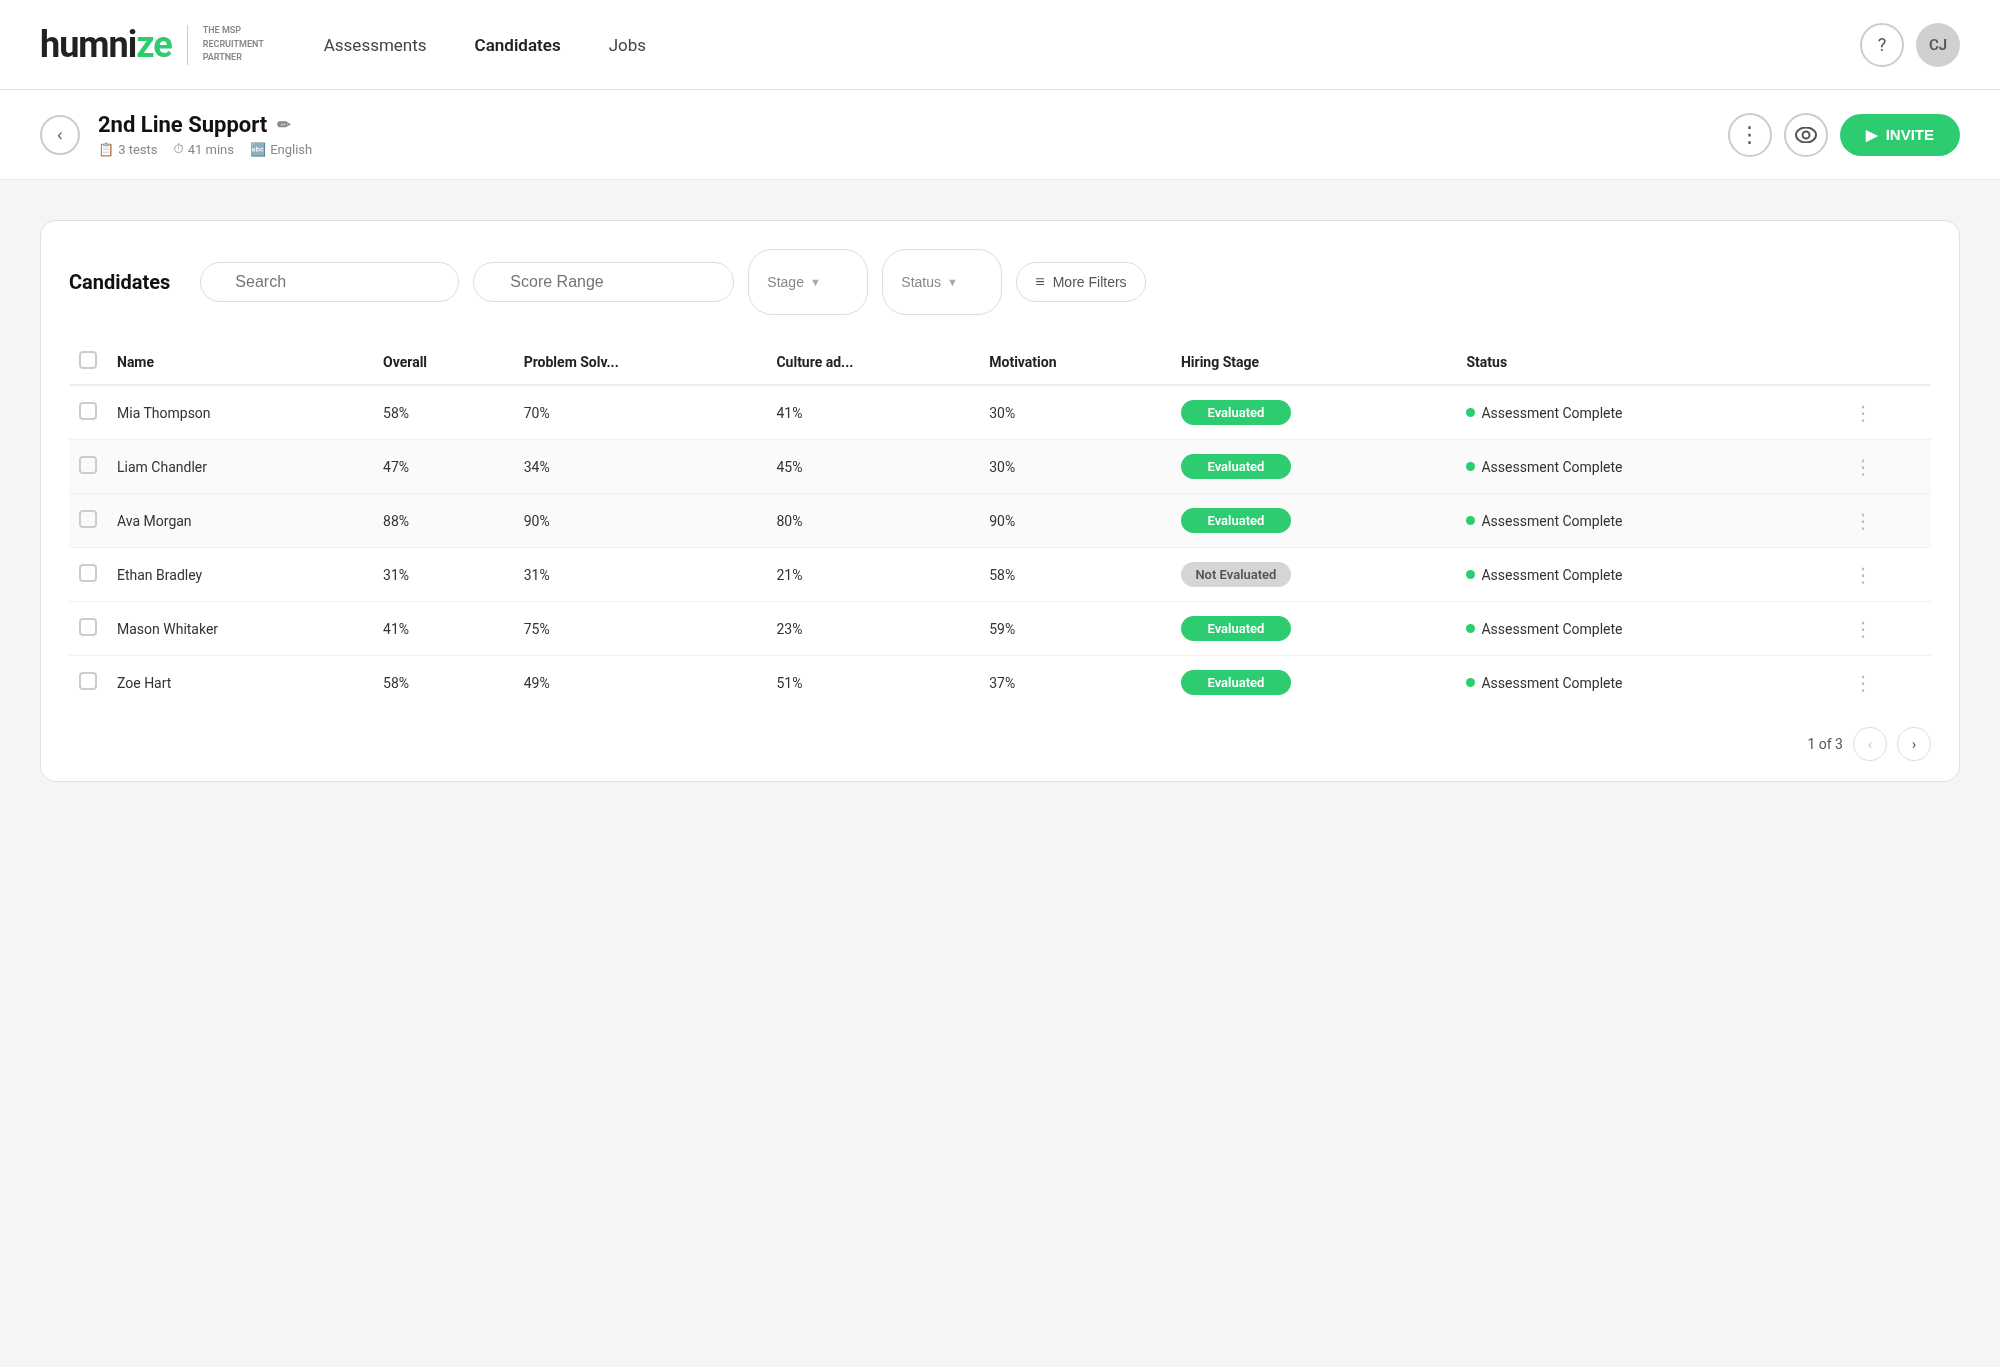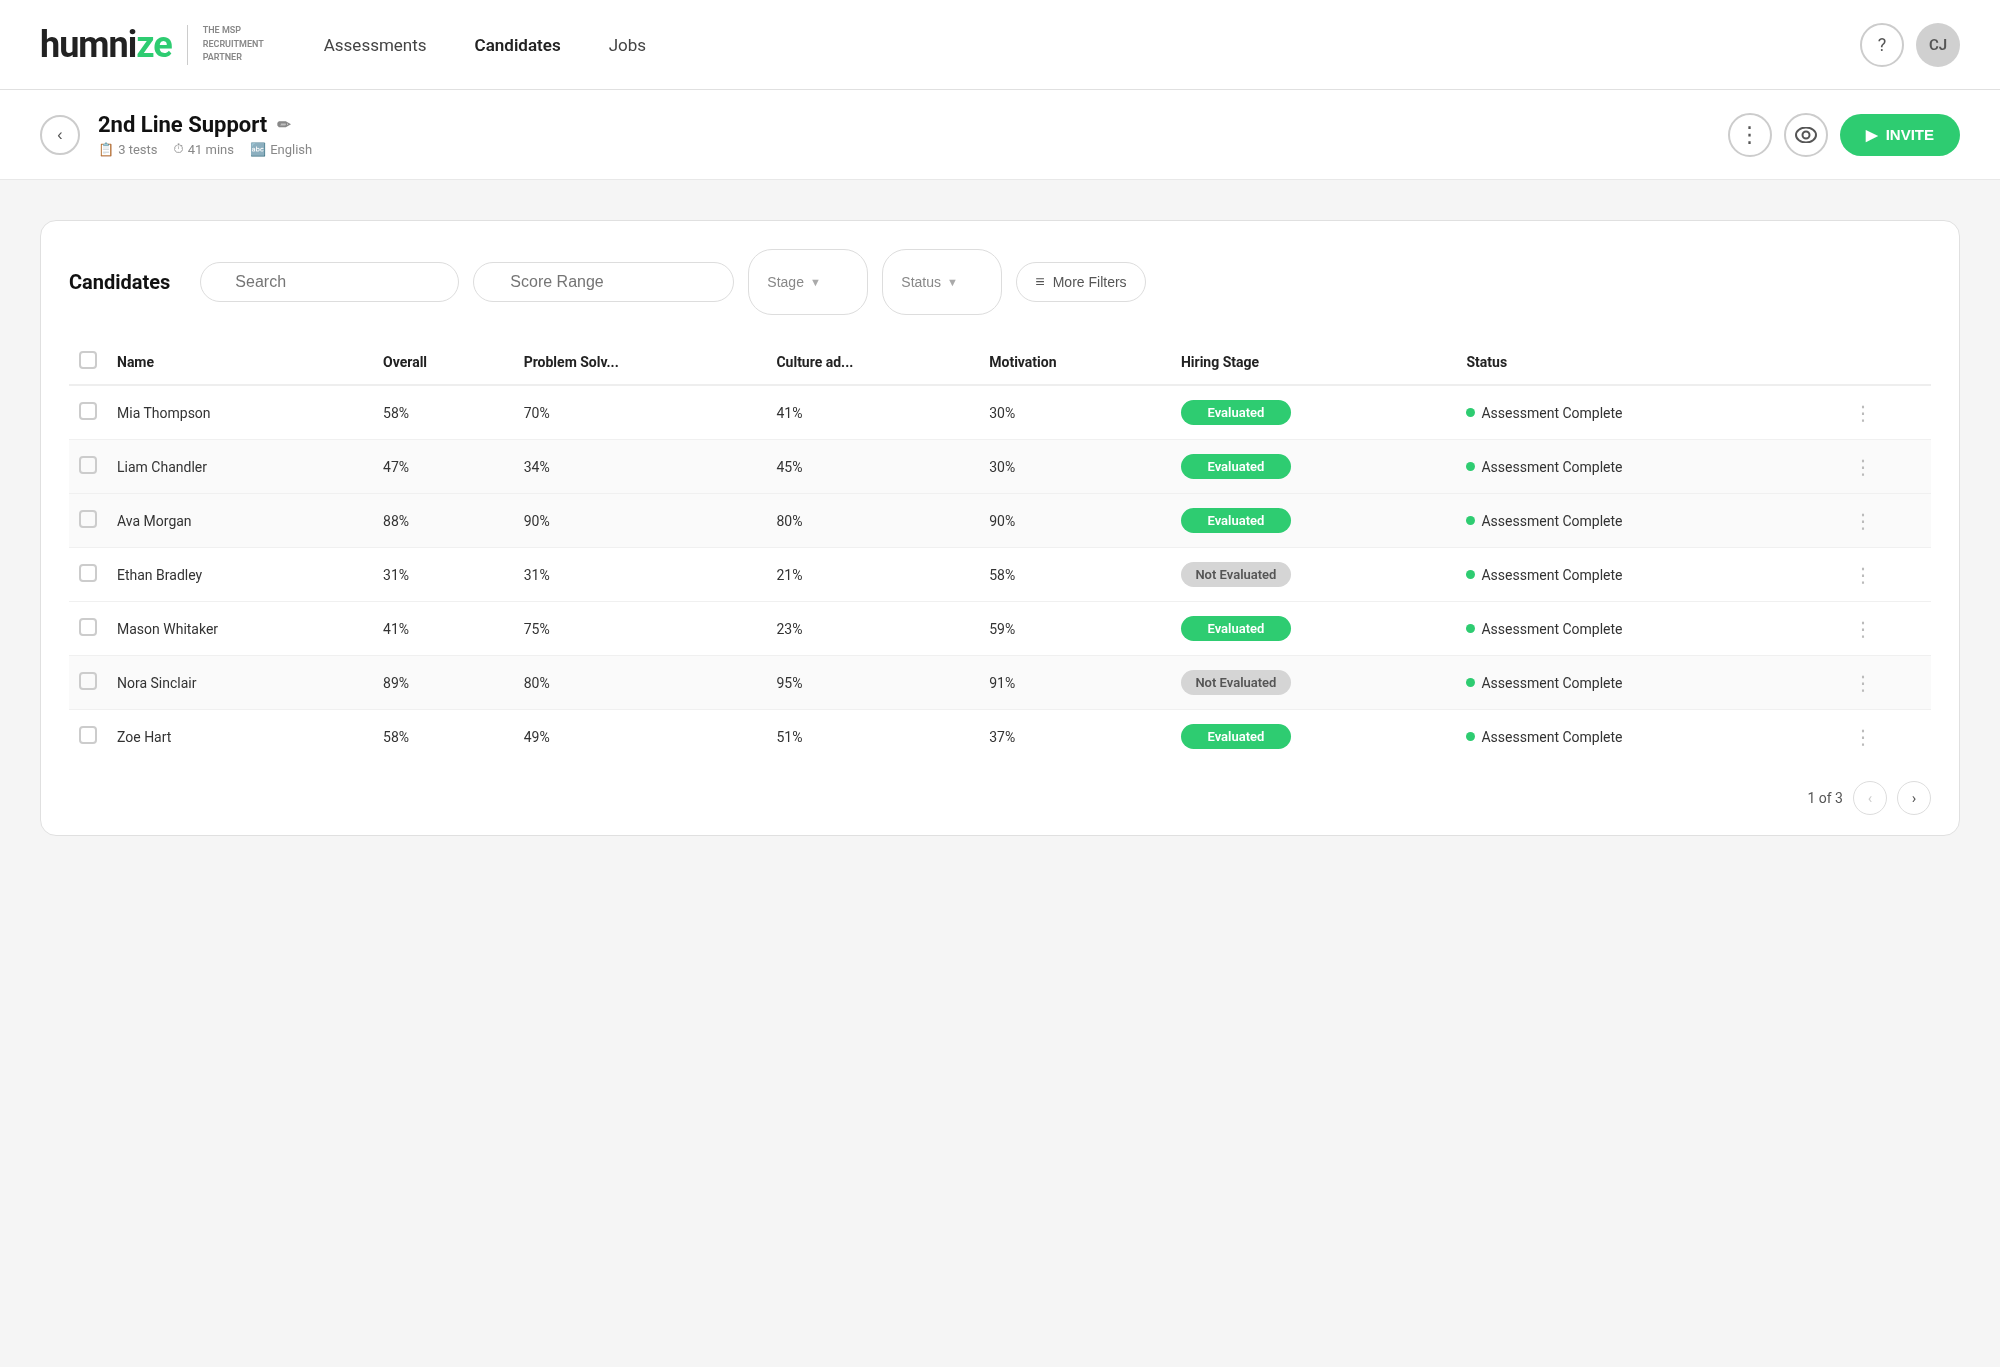--- a/index.html
+++ b/index.html
@@ -569,42 +569,20 @@
       <td>
         <div class="status-cell">
           <span class="status-dot"></span>
           <span>Assessment Complete</span>
         </div>
       </td>
       <td>
         <span class="row-actions">⋮</span>
       </td>
     </tr>
-          <tr style="background: rgb(250, 250, 250);">
-      <td class="checkbox-cell">
-        <span class="custom-checkbox"></span>
-      </td>
-      <td>Nora Sinclair</td>
-      <td>89%</td>
-      <td>80%</td>
-      <td>95%</td>
-      <td>91%</td>
-      <td>
-        <span class="stage-badge not-evaluated">Not Evaluated</span>
-      </td>
-      <td>
-        <div class="status-cell">
-          <span class="status-dot"></span>
-          <span>Assessment Complete</span>
-        </div>
-      </td>
-      <td>
-        <span class="row-actions">⋮</span>
-      </td>
-    </tr>
           <tr style="background: rgb(255, 255, 255);">
       <td class="checkbox-cell">
         <span class="custom-checkbox"></span>
       </td>
       <td>Zoe Hart</td>
       <td>58%</td>
       <td>49%</td>
       <td>51%</td>
       <td>37%</td>
       <td>

